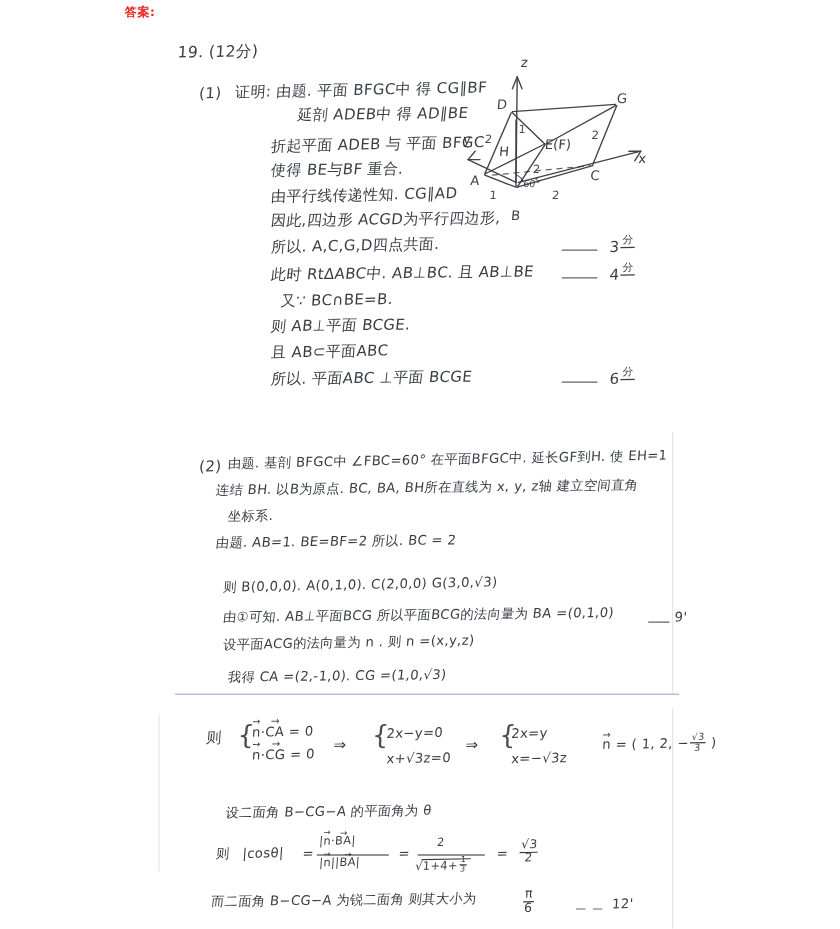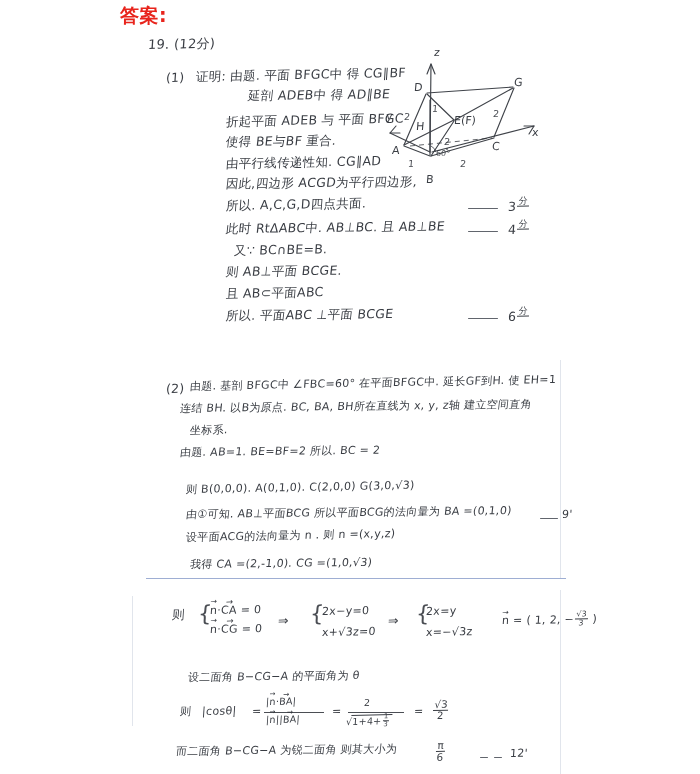--- a/index.html
+++ b/index.html
@@ -19,24 +19,24 @@
   
   #page {
     position: absolute;
     inset: 0;
     background: #ffffff;
   }
 
   
   #answer-header {
     position: absolute;
-    left: 120px;
+    left: 104px;
     top: 3px;
     font-family: "DejaVu Sans", "Liberation Sans", sans-serif;
-    font-size: 19px;
+    font-size: 10px;
     font-weight: 700;
     color: #e8241c;
     letter-spacing: 0.5px;
   }
 
   
   .hw {
     position: absolute;
     color: #2b2f36;
     font-family: "DejaVu Sans", "Liberation Sans", sans-serif;

